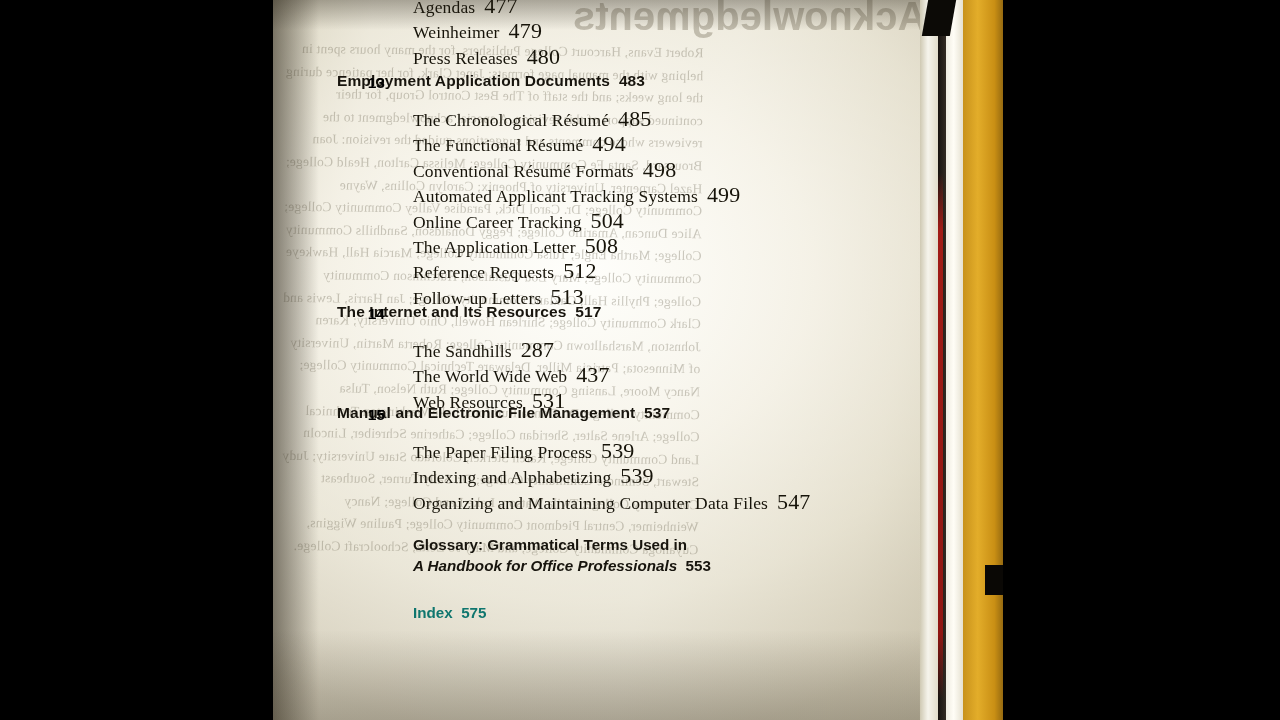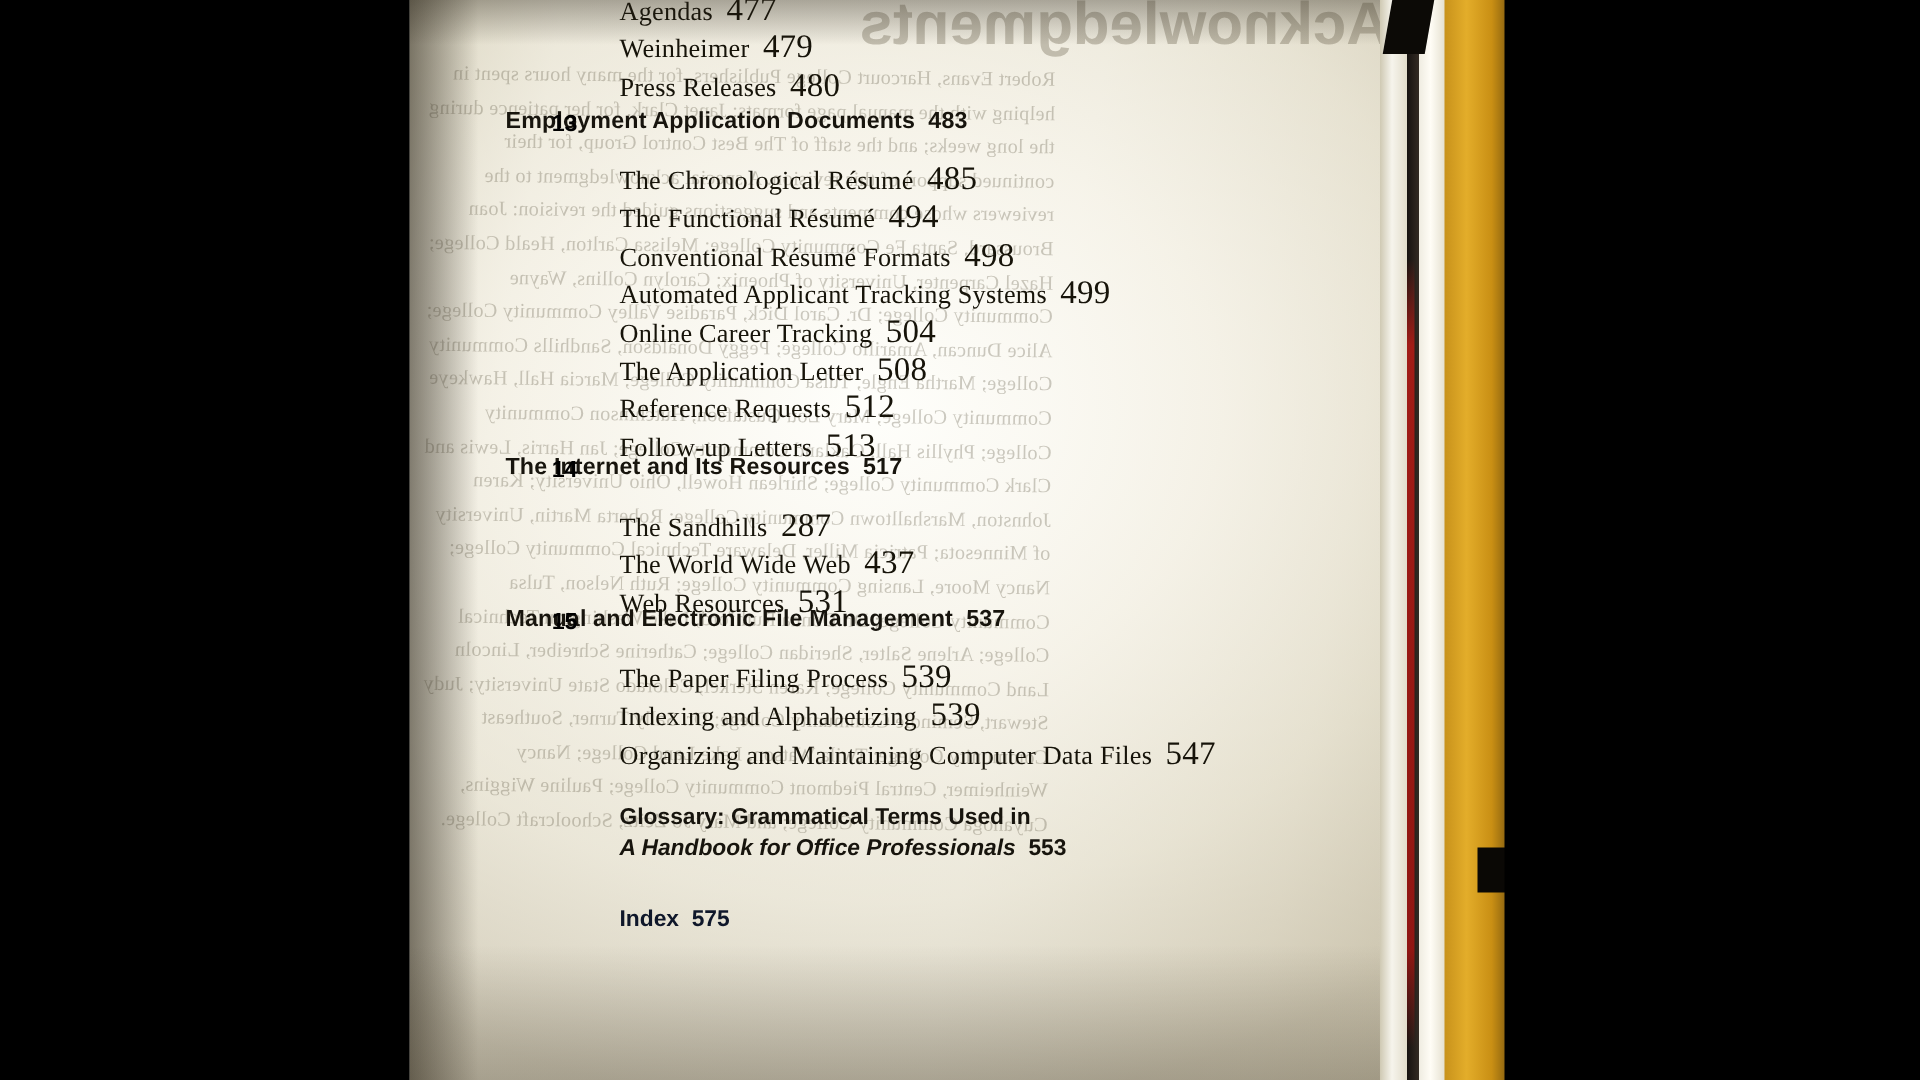--- a/index.html
+++ b/index.html
@@ -158,21 +158,21 @@
     line-height: 20.5px;
   }
   .glossary .ital {
     font-style: italic;
   }
   .indexline {
     margin-left: 140px;
     font-family: "Liberation Sans", sans-serif;
     font-weight: bold;
     font-size: 15.2px;
-    color: #0f172a;
+    color: #0f766e;
   }
 
   
   .gutter {
     position: absolute;
     left: 645px;
     top: 0;
     width: 62px;
     height: 720px;
     background: linear-gradient(to right, rgba(255,255,250,0) 0%, rgba(228,223,206,0.55) 45%, rgba(150,141,118,0.55) 85%, rgba(90,82,62,0.5) 100%);

